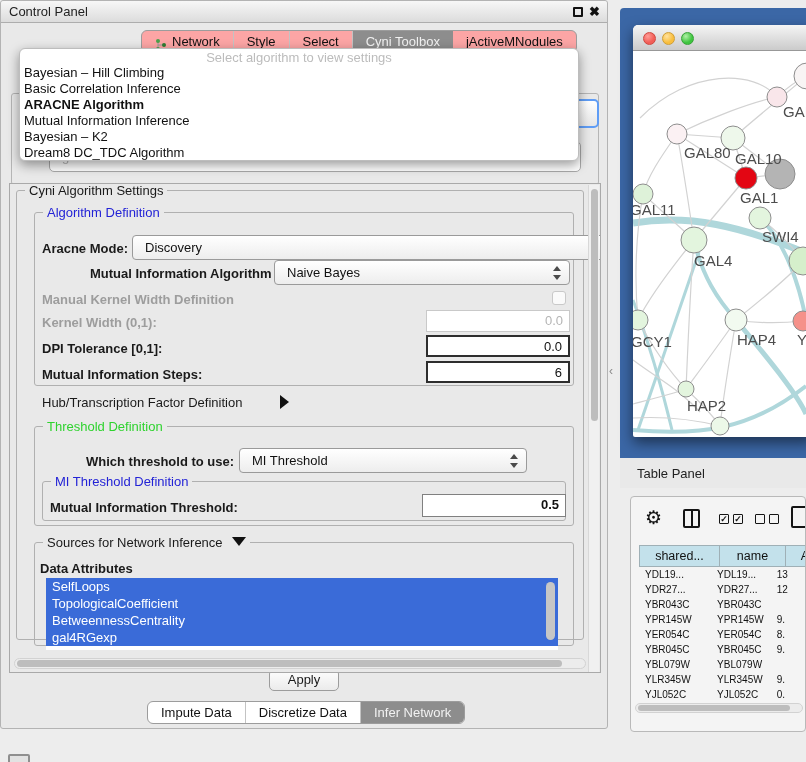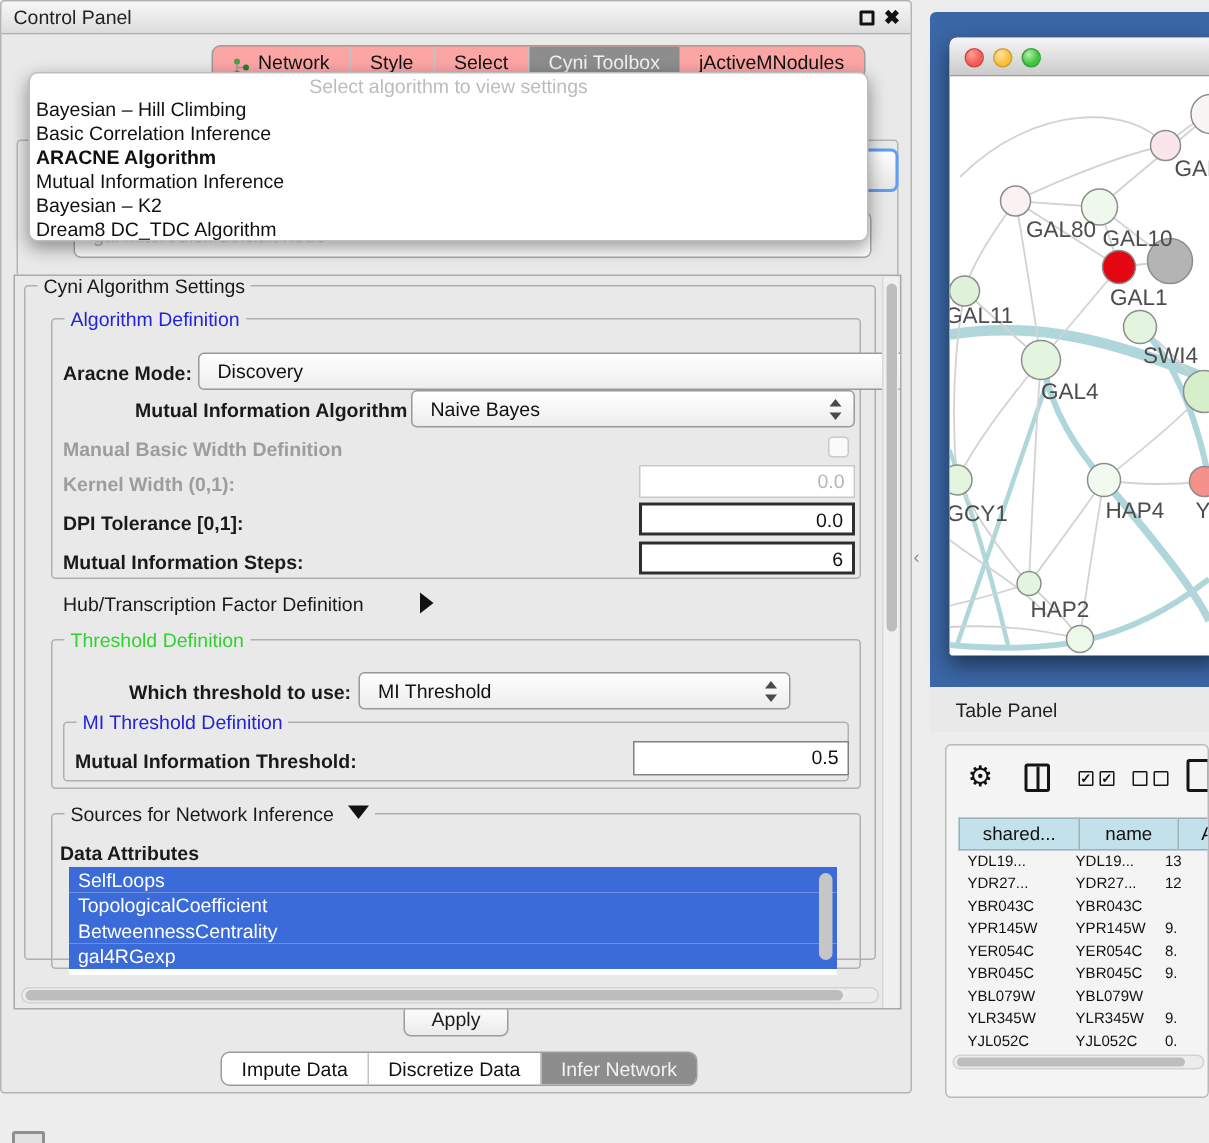--- a/index.html
+++ b/index.html
@@ -200,21 +200,21 @@
     <span class="flabel" style="left:32px; top:57px;">Aracne Mode:</span>
     <div class="combo" style="left:122px; top:51px; width:486px;">
       <span>Discovery</span>
       <span class="arrows"></span>
     </div>
     <span class="flabel" style="left:32px; top:82px;margin-left:48px;">Mutual Information Algorithm Type:</span>
     <div class="combo" style="left:264px; top:76px; width:296px;">
       <span>Naive Bayes</span>
       <span class="arrows"></span>
     </div>
-    <span class="flabel disabled" style="left:32px; top:108px;">Manual Basic Width Definition</span>
+    <span class="flabel disabled" style="left:32px; top:108px;">Manual Kernel Width Definition</span>
     <span class="checkbox" style="left:542px; top:107px;"></span>
     <span class="flabel disabled" style="left:32px; top:131px;">Kernel Width (0,1):</span>
     <div class="tfield disabled" style="left:416px; top:126px; width:144px;">0.0</div>
     <span class="flabel" style="left:32px; top:157px;">DPI Tolerance [0,1]:</span>
     <div class="tfield active" style="left:416px; top:151px; width:144px;">0.0</div>
     <span class="flabel" style="left:32px; top:183px;">Mutual Information Steps:</span>
     <div class="tfield active" style="left:416px; top:177px; width:144px;">6</div>
 
     <span style="position:absolute; left:32px; top:211px; font-size:13px;">Hub/Transcription Factor Definition</span>
     <span class="tri-right" style="position:absolute; left:270px; top:211px;"></span>
@@ -224,21 +224,21 @@
     </div>
     <span class="flabel" style="left:76px; top:270px;">Which threshold to use:</span>
     <div class="combo" style="left:229px; top:264px; width:288px;">
       <span>MI Threshold</span>
       <span class="arrows"></span>
     </div>
     <div class="groupbox" style="left:32px; top:297px; width:524px; height:40px;">
       <span class="legend blue">MI Threshold Definition</span>
     </div>
     <span class="flabel" style="left:40px; top:316px;">Mutual Information Threshold:</span>
-    <div class="tfield normal" style="left:412px; top:310px; width:144px; height:23px;">0.5</div>
+    <div class="tfield normal" style="left:412px; top:310px; width:144px; height:23px;font-weight:bold;">0.5</div>
 
     <div class="groupbox" style="left:24px; top:358px; width:540px; height:104px;">
       <span class="legend">
         <span>Sources for Network Inference</span>
         <span class="tri-down" style="margin-left:6px;"></span>
       </span>
     </div>
     <span class="flabel" style="left:30px; top:377px;">Data Attributes</span>
     <div class="attr-list" style="left:36px; top:394px; width:512px; height:72px;" id="attr-list">
         <div class="attr-item">SelfLoops</div>

